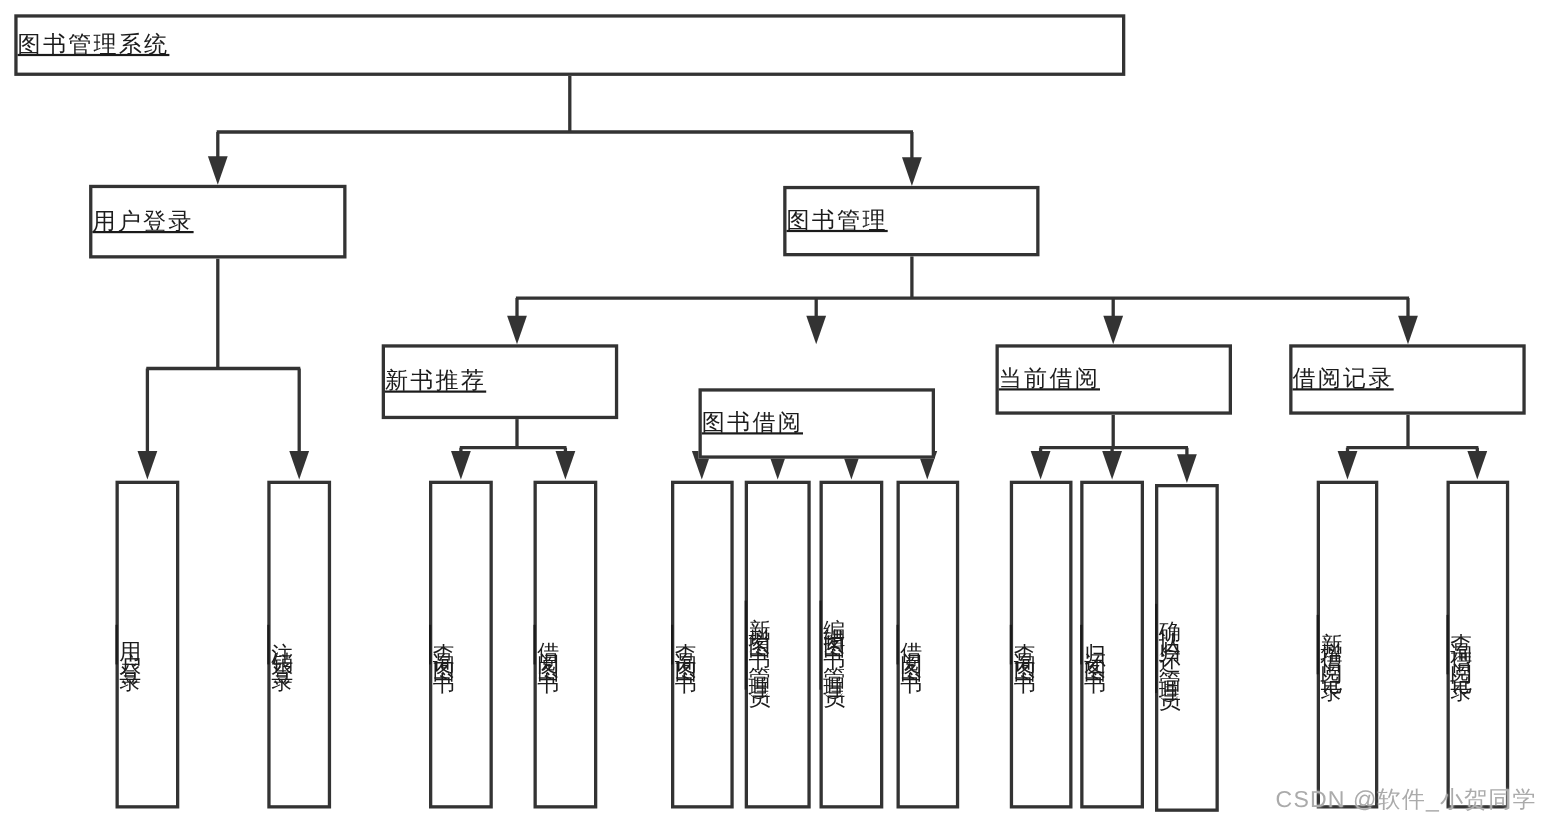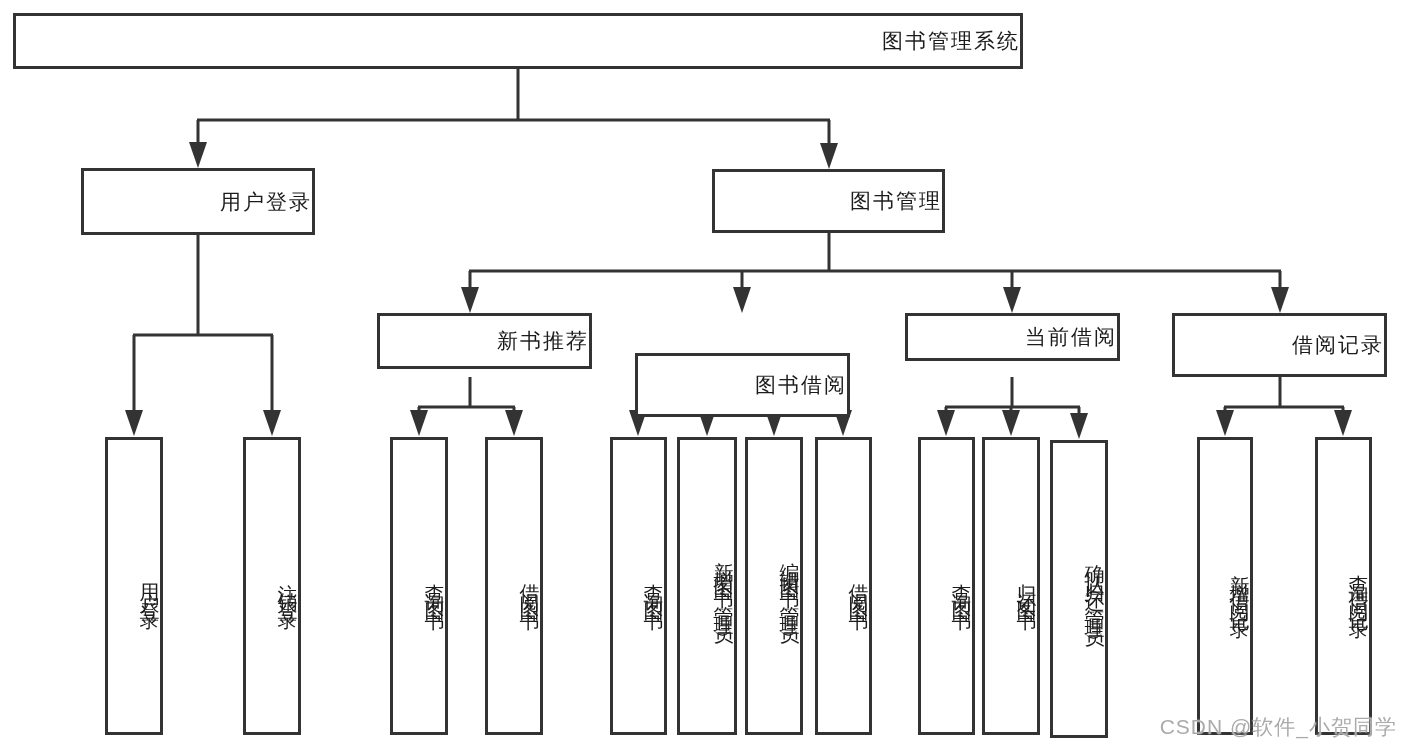--- a/index.html
+++ b/index.html
@@ -5,21 +5,21 @@
   * { margin:0; padding:0; box-sizing:border-box; }
   html,body { background:#ffffff; }
   body { font-family:"Liberation Sans", sans-serif; color:#1a1a1a; }
   .canvas {
     position:relative; width:1405px; height:747px;
     background:#ffffff; overflow:hidden;
   }
   .connector-layer { position:absolute; left:0; top:0; }
   .node {
     position:absolute; background:#ffffff; border:3px solid #333333;
-    display:flex; align-items:center; justify-content:flex-end;
+    display:flex; align-items:center; justify-content:flex-start;text-decoration:underline;
   }
   .node.h span {
     font-size:21px; letter-spacing:2px; line-height:1.2;
     white-space:nowrap; color:#1c1c1c;
   }
   .node.v span {
     writing-mode:vertical-rl; text-orientation:mixed;
     font-size:20px; letter-spacing:9px; line-height:1;
     color:#1c1c1c;
   }
@@ -74,31 +74,31 @@
     </g>
   </svg>
 
   <div class="node h" style="left:13px; top:13px; width:1010px; height:56px;">
     <span>图书管理系统</span>
   </div>
 
   <div class="node h" style="left:81px; top:168px; width:234px; height:67px;">
     <span>用户登录</span>
   </div>
-  <div class="node h" style="left:712px; top:169px; width:233px; height:64px;padding-left:42px;">
+  <div class="node h" style="left:712px; top:169px; width:233px; height:64px;">
     <span>图书管理</span>
   </div>
 
-  <div class="node h" style="left:377px; top:313px; width:215px; height:56px;">
+  <div class="node h" style="left:347px; top:313px; width:215px; height:68px;">
     <span>新书推荐</span>
   </div>
   <div class="node h" style="left:635px; top:313px; width:215px; height:64px;margin-top:40px;">
     <span>图书借阅</span>
   </div>
-  <div class="node h" style="left:905px; top:313px; width:215px; height:48px;">
+  <div class="node h" style="left:905px; top:313px; width:215px; height:64px;">
     <span>当前借阅</span>
   </div>
   <div class="node h" style="left:1172px; top:313px; width:215px; height:64px;">
     <span>借阅记录</span>
   </div>
 
   <div class="node v" style="left:105px; top:437px; width:58px; height:298px;">
     <span>用户登录</span>
   </div>
   <div class="node v" style="left:243px; top:437px; width:58px; height:298px;">

